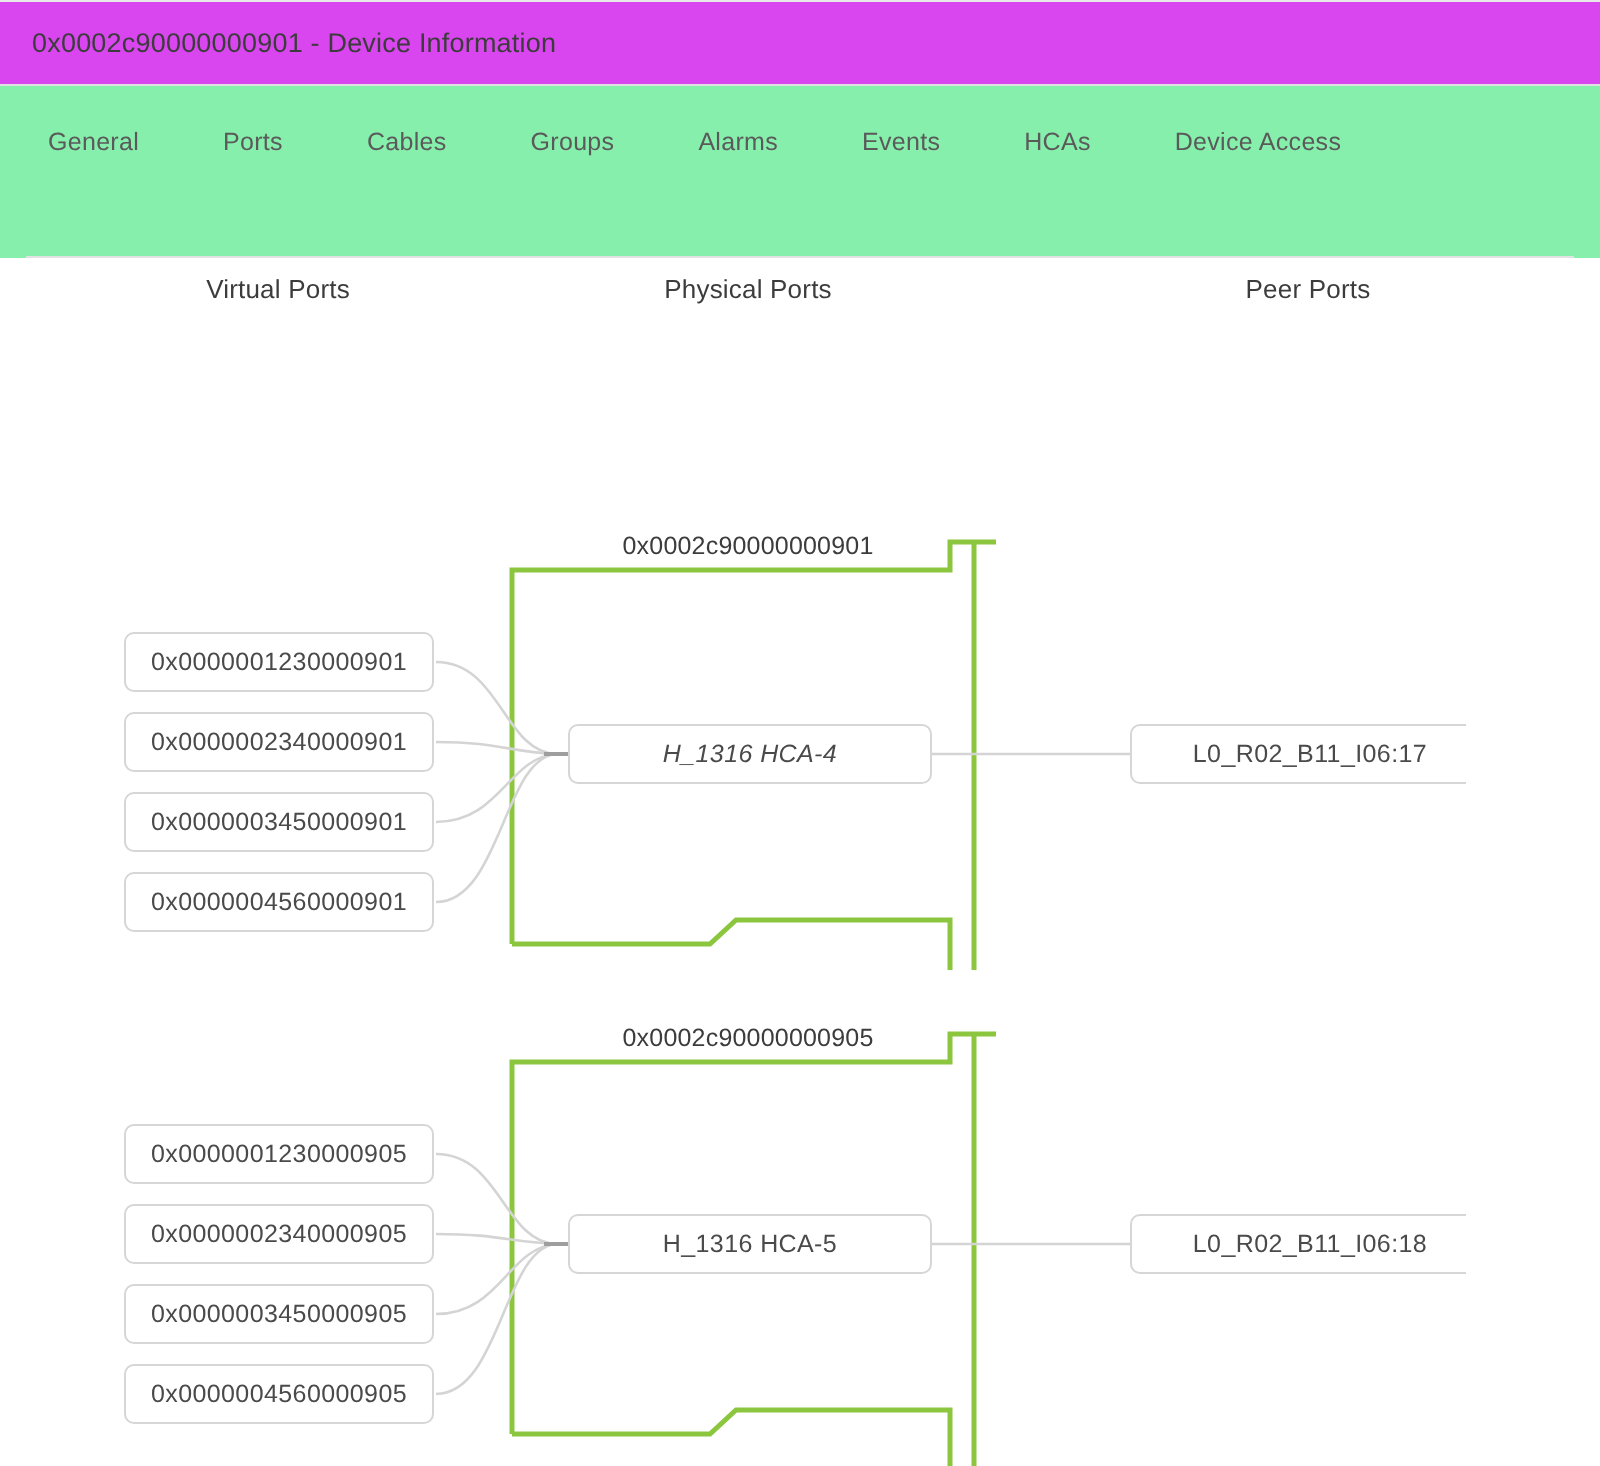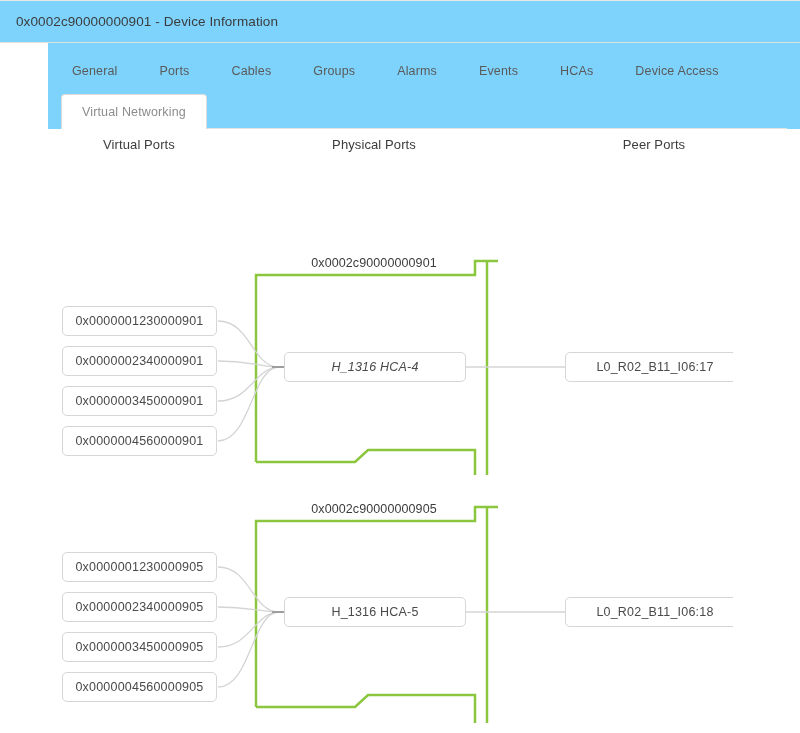--- a/index.html
+++ b/index.html
@@ -13,41 +13,40 @@
     background: #ffffff;
     font-family: "Liberation Sans", sans-serif;
     color: #4a4a4a;
     overflow: hidden;
     position: relative;
   }
 
   
   .titlebar {
     height: 43px;
-    background: #7dd3fc;
+    background: #d946ef;
     border-bottom: 1px solid #e0e0e0;
     border-top: 1px solid #e8e8e8;
     display: flex;
     align-items: center;
     box-sizing: border-box;
   }
   .titlebar-text {
     padding-left: 16px;
     font-size: 13.5px;
     color: #3c3c3c;
     letter-spacing: 0.1px;
   }
 
   
   .tabwrap {
     position: relative;
-    background: #7dd3fc;
+    background: #86efac;
     padding-top: 13px;
     box-sizing: border-box;
-    margin-left: 48px;
   }
   .tabrow {
     display: flex;
     align-items: center;
     padding-left: 24px;
     height: 30px;
   }
   .tab {
     font-size: 12.5px;
     color: #5a5a5a;
@@ -104,21 +103,21 @@
     color: #3c3c3c;
     text-align: center;
     letter-spacing: 0.1px;
     transform: translateX(-50%);
   }
 
   
   .canvas {
     position: absolute;
     left: 0;
-    top: 176px;
+    top: 186px;
     width: 733px;
     height: 547px;
     overflow: hidden;
     text-align: right;
   }
   .canvas svg {
     position: absolute;
     left: 0;
     top: 0;
   }
@@ -173,21 +172,20 @@
     <div class="tab">Ports</div>
     <div class="tab">Cables</div>
     <div class="tab">Groups</div>
     <div class="tab">Alarms</div>
     <div class="tab">Events</div>
     <div class="tab">HCAs</div>
     <div class="tab">Device Access</div>
   </div>
 
   <div class="subtabrow">
-    <div class="subtab-active">Virtual Networking</div>
     <div class="subtab-underline"></div>
   </div>
 </div>
 
 <div class="colheaders">
   <div class="colheader" style="left:139px;">Virtual Ports</div>
   <div class="colheader" style="left:374px;">Physical Ports</div>
   <div class="colheader" style="left:654px;text-align:center;">Peer Ports</div>
 </div>
 

